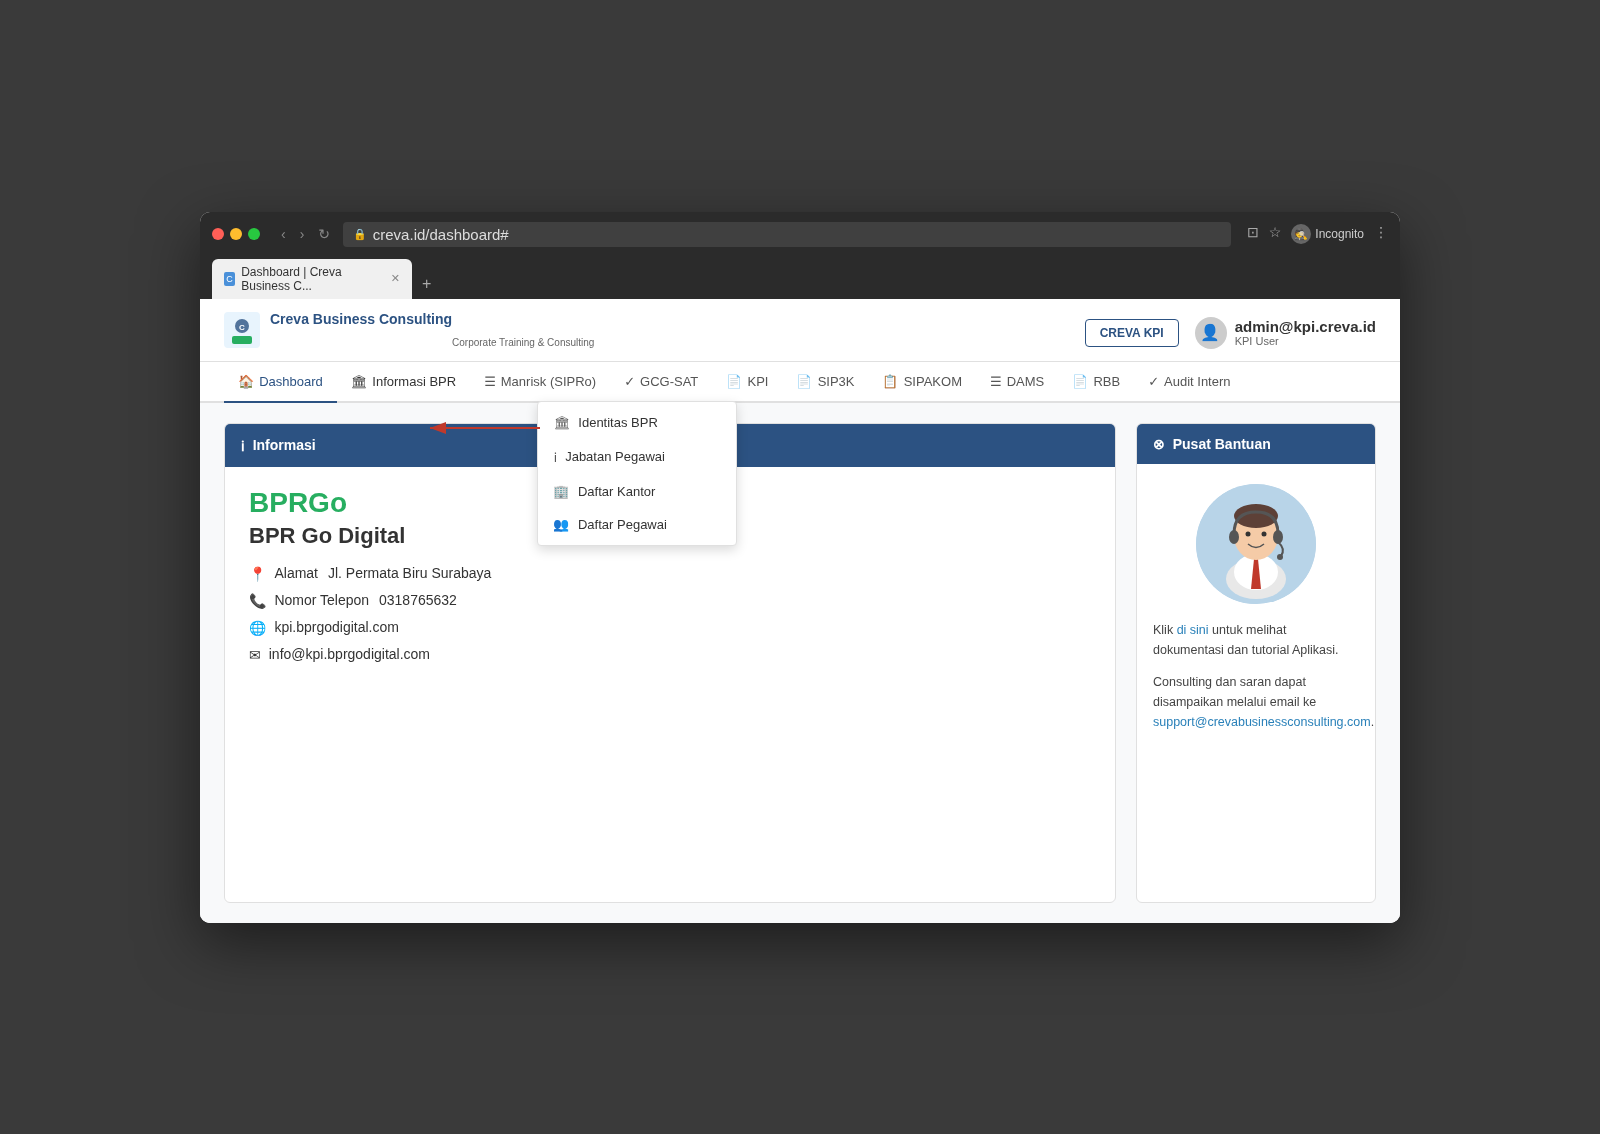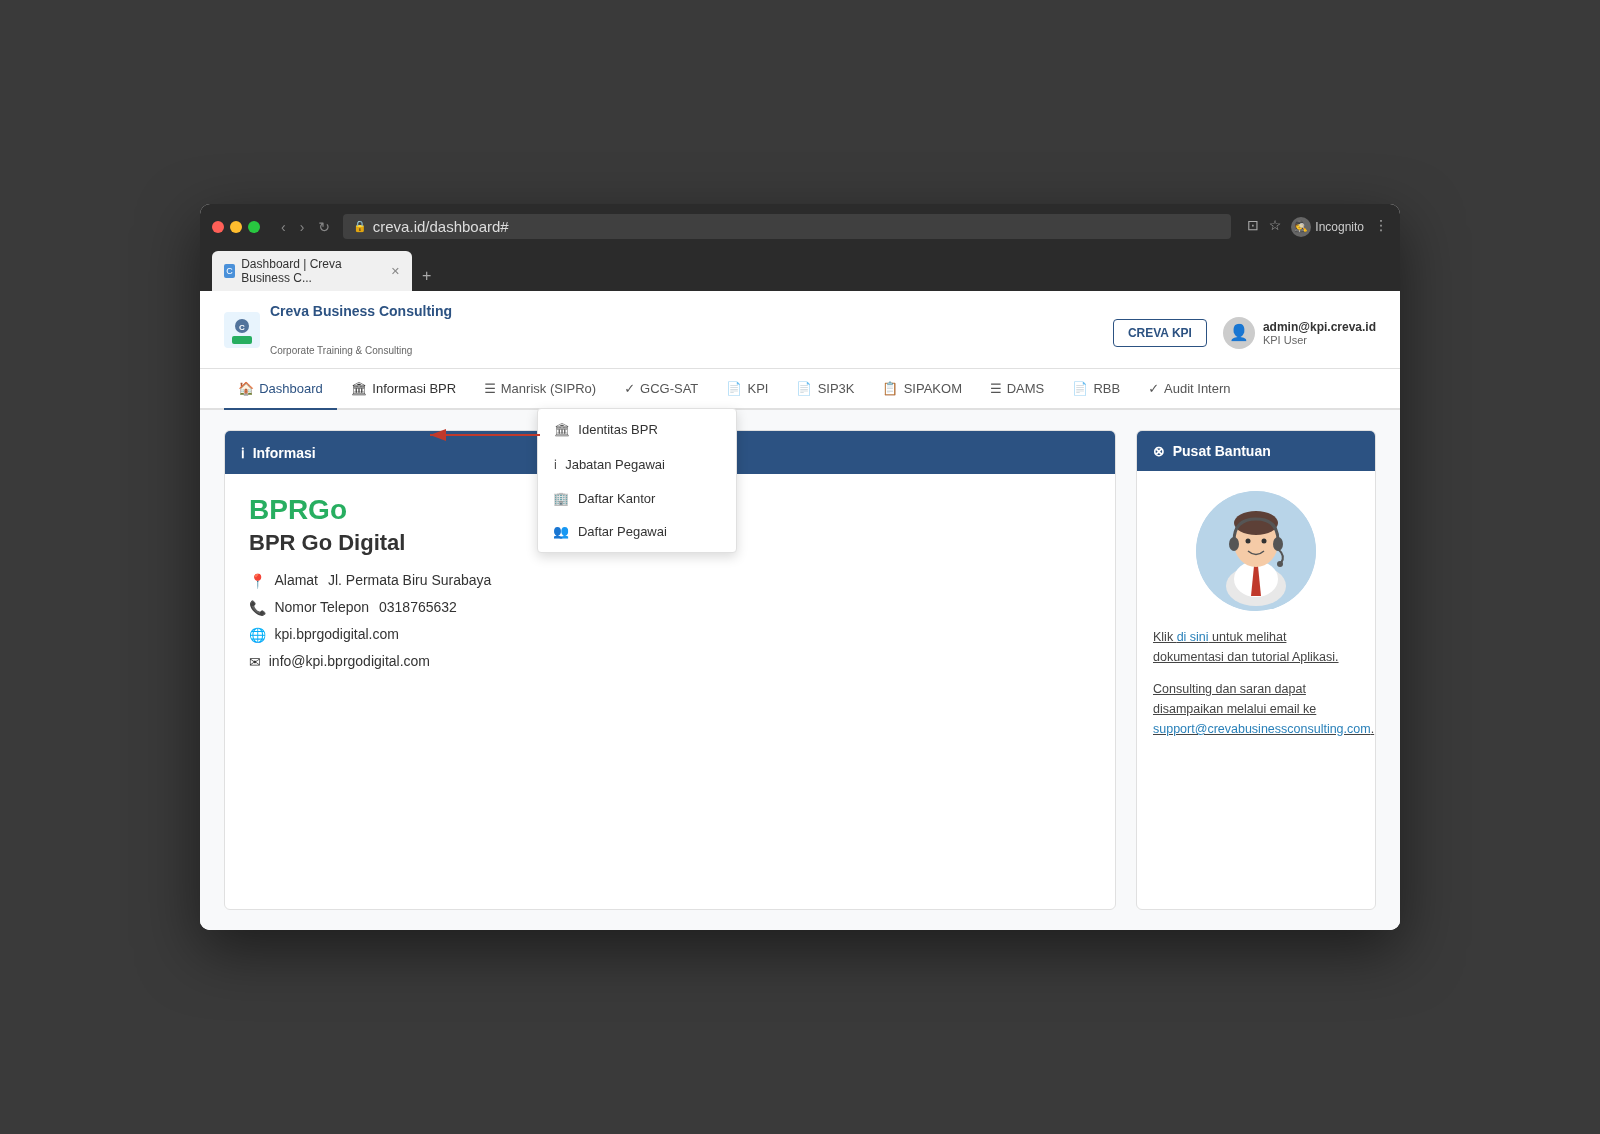--- a/index.html
+++ b/index.html
@@ -177,21 +177,20 @@
       gap: 10px;
     }
 
     .logo-icon {
       width: 36px;
       height: 36px;
     }
 
     .logo-text {
       display: flex;
-      flex-direction: column;
     }
 
     .logo-company {
       font-size: 14px;
       font-weight: 700;
       color: #2c5282;
     }
 
     .logo-tagline {
       font-size: 10px;
@@ -233,21 +232,21 @@
       justify-content: center;
       font-size: 16px;
       color: #666;
     }
 
     .user-details {
       text-align: left;
     }
 
     .user-email {
-      font-size: 12px;
+      font-size: 15px;
       font-weight: 600;
       color: #333;
     }
 
     .user-role {
       font-size: 11px;
       color: #666;
     }
 
     
@@ -423,21 +422,20 @@
       justify-content: center;
       position: relative;
       overflow: hidden;
     }
 
     .help-text {
       font-size: 12.5px;
       color: #444;
       line-height: 1.6;
       margin-bottom: 12px;
-      text-decoration: underline;
     }
 
     .help-link {
       color: #2980b9;
       text-decoration: none;
     }
 
     
     .arrow-overlay {
       position: absolute;

